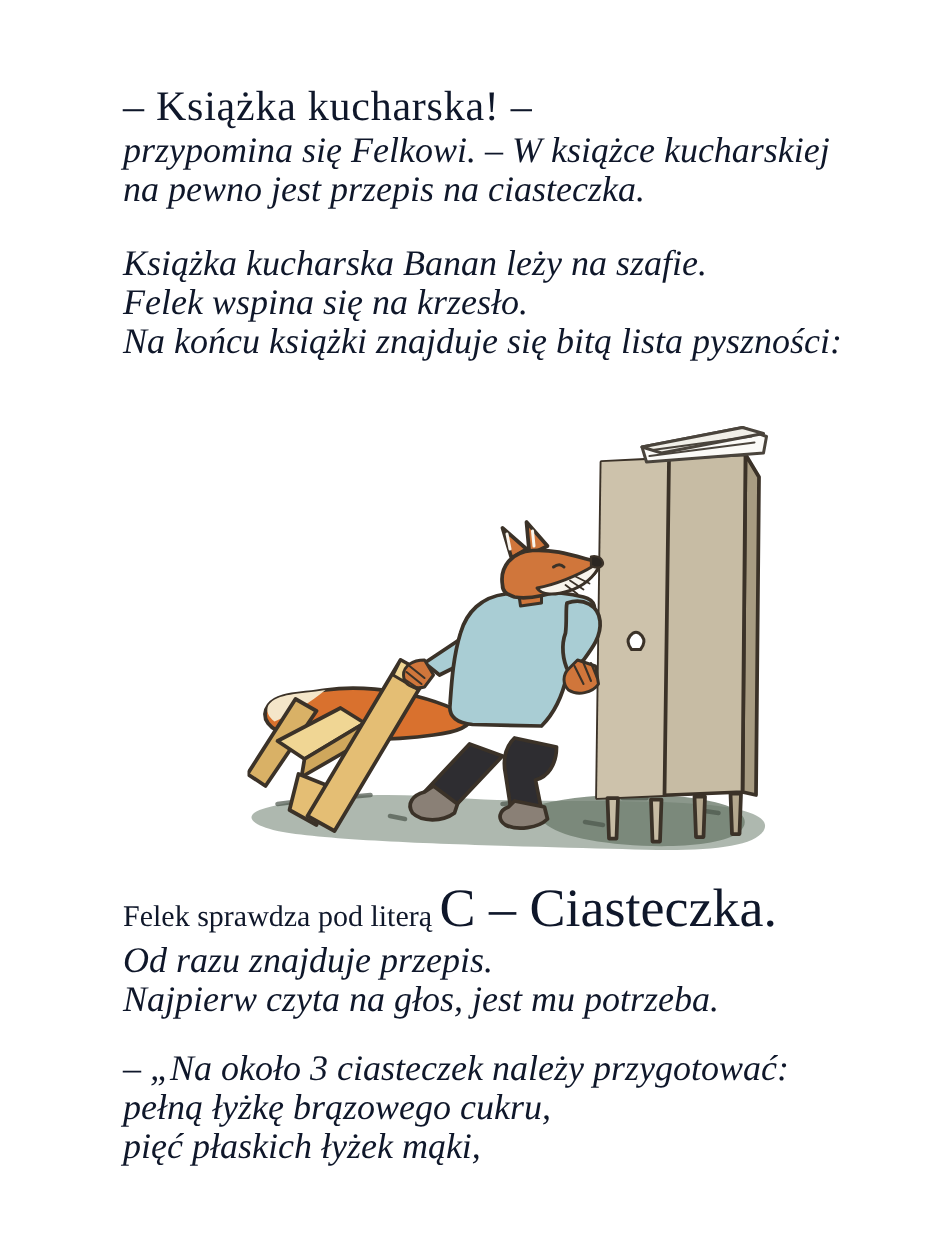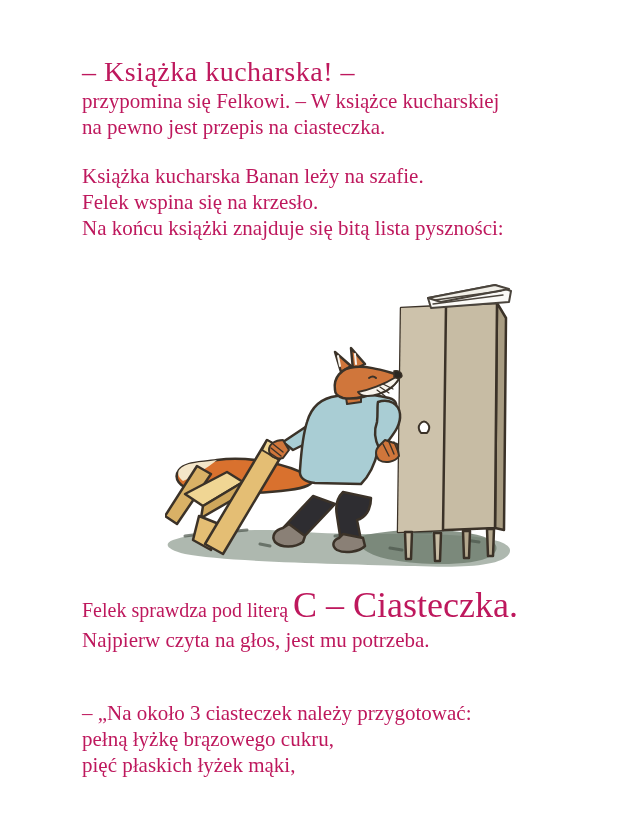--- a/index.html
+++ b/index.html
@@ -2,33 +2,34 @@
 <html><head>
 <meta charset="utf-8">
 <style>
   html,body{margin:0;padding:0;background:#ffffff;}
   .page{
     position:relative;
     width:627px;height:837px;
     background:#ffffff;
     overflow:hidden;
     font-family:"Liberation Serif","DejaVu Serif",serif;
-    color:#be185d;
+    color:#0f172a;
   }
   .textblock{position:absolute;left:82px;}
   .title-line{
     font-size:28px;
     line-height:34px;
     letter-spacing:0.5px;
     white-space:nowrap;
   }
   .body-line{
-    font-size:21px;
+    font-size:24px;
     line-height:26px;
     white-space:nowrap;
+    font-style:italic;
   }
   .mixed-line{
     font-size:20px;
     line-height:34px;
     white-space:nowrap;
   }
   .big-inline{
     font-size:36px;
   }
   .illustration{
@@ -150,20 +151,21 @@
       <path d="M204,100 q4,-3 7,0" fill="none" stroke-width="2"></path>
 
       <path d="M218,106 l10,5 M215,109 l9,6 M212,112 l8,6" stroke-width="1.2" fill="none"></path>
     </g>
   </svg>
 
   <div class="textblock" style="top:588px">
     <div class="mixed-line">
       <span>Felek sprawdza pod literą </span><span class="big-inline">C – Ciasteczka.</span>
     </div>
+    <div class="body-line">Od razu znajduje przepis.</div>
     <div class="body-line">Najpierw czyta na głos, jest mu potrzeba.</div>
   </div>
 
   <div class="textblock" style="top:700px">
     <div class="body-line">– „Na około 3 ciasteczek należy przygotować:</div>
     <div class="body-line">pełną łyżkę brązowego cukru,</div>
     <div class="body-line">pięć płaskich łyżek mąki,</div>
   </div>
 
 </div>

